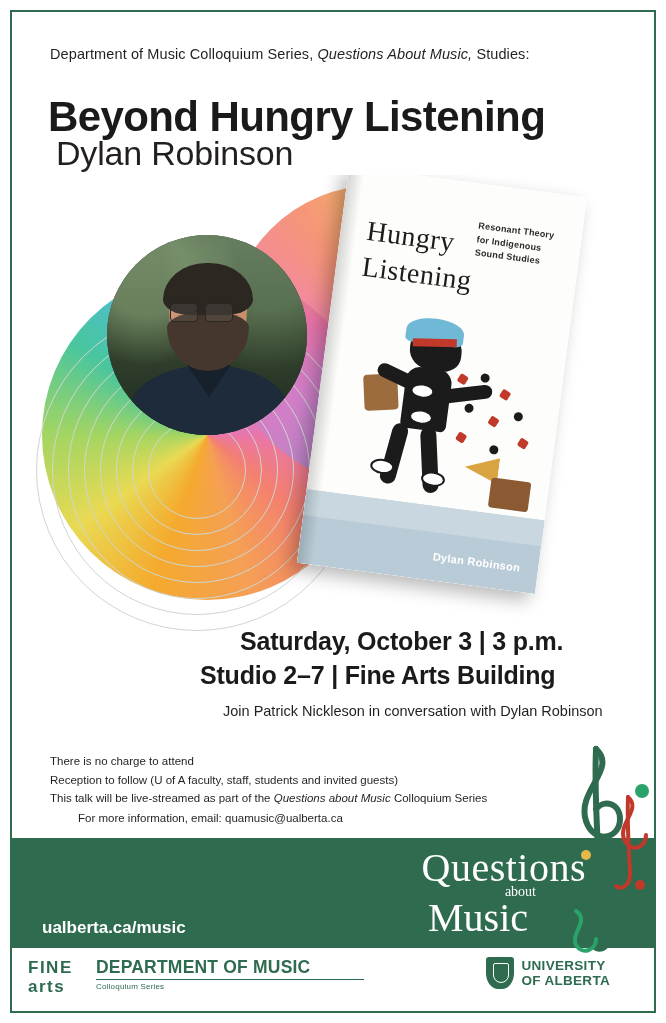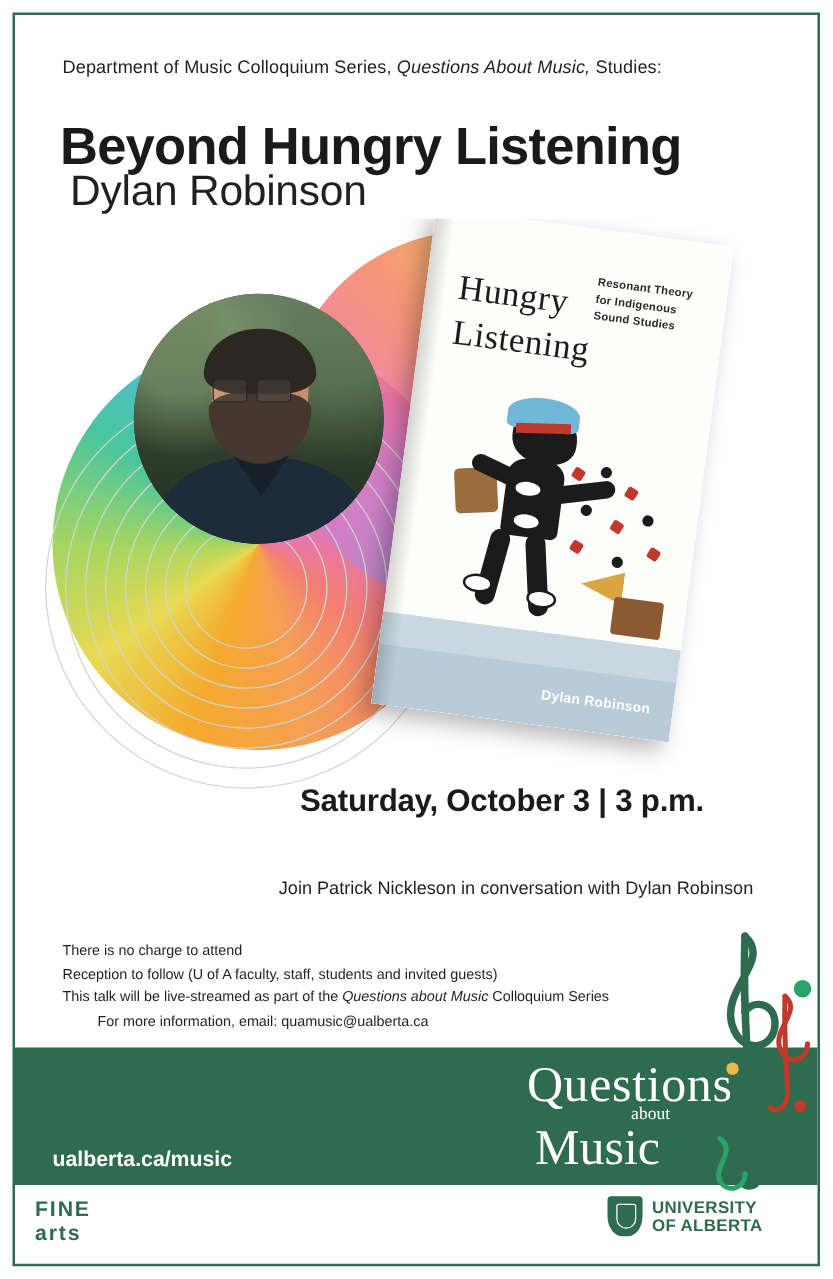--- a/index.html
+++ b/index.html
@@ -693,20 +693,21 @@
       <div class="bk-title">
         <div>Hungry</div>
         <div>Listening</div>
       </div>
       <div class="bk-sub">Resonant Theory for Indigenous Sound Studies</div>
       <div class="bk-author">Dylan Robinson</div>
     </div>
   </div>
 
   <div class="event-line1">Saturday, October 3 | 3 p.m.</div>
+  <div class="event-line2">Studio 2–7 | Fine Arts Building</div>
   <div class="event-line3">Join Patrick Nickleson in conversation with Dylan Robinson</div>
 
   <div class="fineprint">
     <div>There is no charge to attend</div>
     <div>Reception to follow (U of A faculty, staff, students and invited guests)</div>
     <div>
       <span>This talk will be live-streamed as part of the </span><span class="ital">Questions about Music</span><span> Colloquium Series</span>
     </div>
   </div>
   <div class="contact">For more information, email: quamusic@ualberta.ca</div>
@@ -736,20 +737,24 @@
   </div>
   <div class="web-url">ualberta.ca/music</div>
 
   <div class="bottom-bar"></div>
 
   <div class="fa-logo">
     <div class="fa-fine">FINE</div>
     <div class="fa-arts">arts</div>
   </div>
 
+  <div class="dept-block">
+    <div class="dept-title">DEPARTMENT OF MUSIC</div>
+    <div class="dept-sub">Colloquium Series</div>
+  </div>
 
   <div class="ua-logo">
     <div class="ua-shield"></div>
     <div class="ua-text">
       <div>UNIVERSITY</div>
       <div>OF ALBERTA</div>
     </div>
   </div>
 
 </div>

